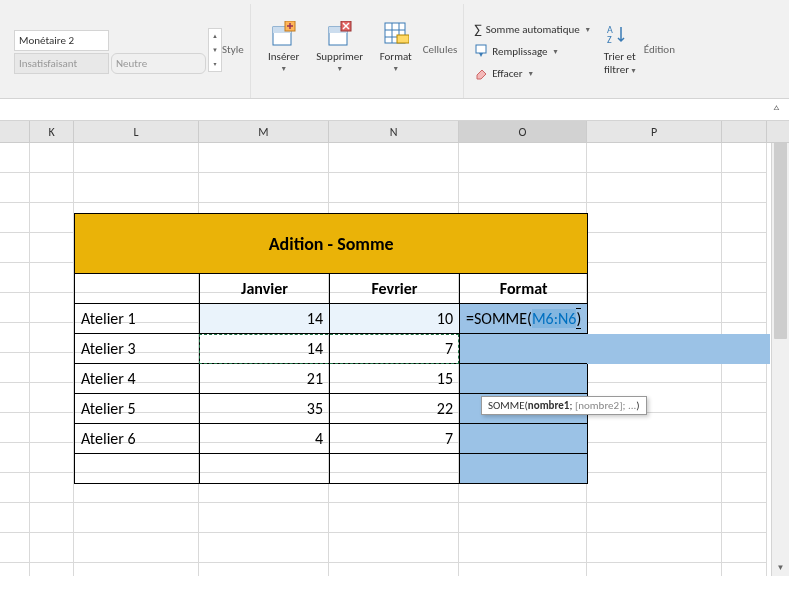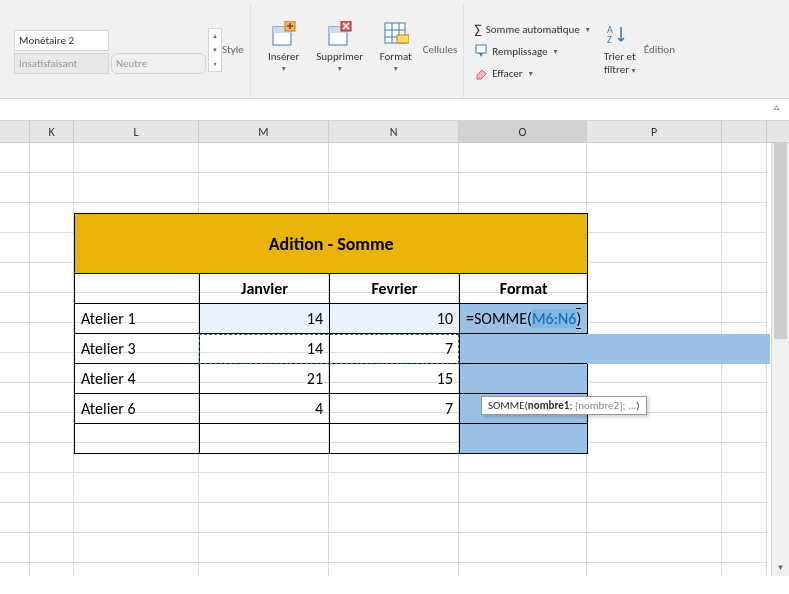--- a/index.html
+++ b/index.html
@@ -411,20 +411,26 @@
       <td class="num">7</td>
       <td class="sel-blue"></td>
     </tr>
     <tr>
       <td class="lbl">Atelier 4</td>
       <td class="num">21</td>
       <td class="num">15</td>
       <td class="sel-blue"></td>
     </tr>
     <tr>
+      <td class="lbl">Atelier 5</td>
+      <td class="num">35</td>
+      <td class="num">22</td>
+      <td class="sel-blue"></td>
+    </tr>
+    <tr>
       <td class="lbl">Atelier 6</td>
       <td class="num">4</td>
       <td class="num">7</td>
       <td class="sel-blue"></td>
     </tr>
     <tr>
       <td class="lbl" style="border-top:1px solid #000"></td>
       <td class="num"></td>
       <td class="num"></td>
       <td class="sel-blue"></td>

